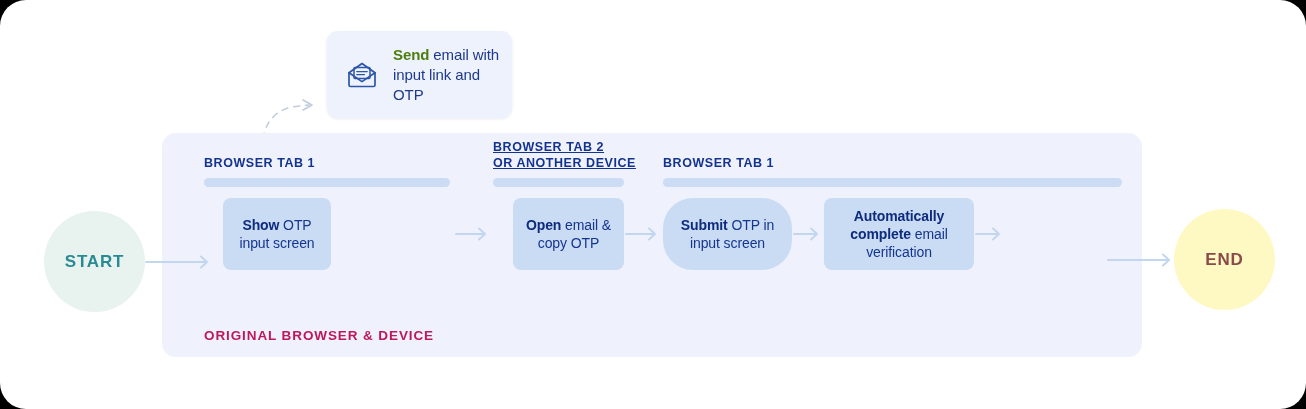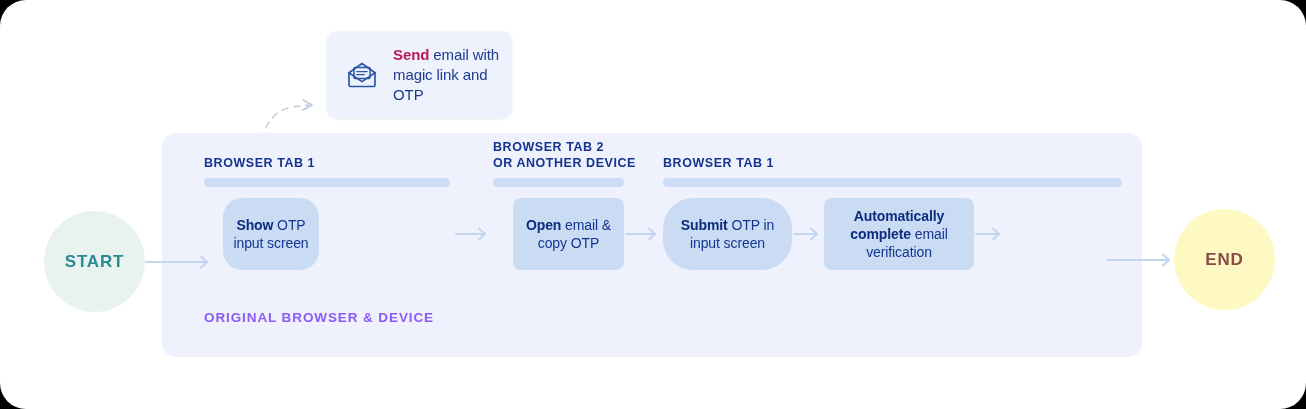--- a/index.html
+++ b/index.html
@@ -43,21 +43,21 @@
     flex: 0 0 34px;
     margin-right: 14px;
   }
   #email-card .card-text {
     font-size: 15px;
     line-height: 20px;
     color: #1e3a8c;
     font-weight: 400;
     letter-spacing: -0.1px;
   }
-  #email-card .card-text b { font-weight: 700; color: #be185d; }
+  #email-card .card-text b { font-weight: 700; color: #4d7c0f; }
 
   
   #dashed-connector {
     position: absolute;
     left: 243px;
     top: 55px;
     width: 90px;
     height: 180px;
     pointer-events: none;
   }
@@ -68,25 +68,25 @@
     left: 162px;
     top: 133px;
     width: 980px;
     height: 224px;
     background: #eff2fd;
     border-radius: 14px;
   }
   #panel-footer-label {
     position: absolute;
     left: 42px;
-    bottom: 32px;
+    bottom: 14px;
     font-size: 13.5px;
     font-weight: 700;
     letter-spacing: 0.9px;
-    color: #8b5cf6;
+    color: #be185d;
   }
 
   
   #groups {
     position: absolute;
     left: 42px;
     top: 22px;
     display: flex;
     align-items: flex-end;
     gap: 0;
@@ -182,57 +182,57 @@
       <svg viewBox="0 0 34 34" width="34" height="34" fill="none">
         <path d="M4 14.8 L17 5.5 L30 14.8" stroke="#2c56a8" stroke-width="1.7" stroke-linejoin="round" stroke-linecap="round"></path>
         <rect x="9" y="9.5" width="16" height="11" rx="1" stroke="#2c56a8" stroke-width="1.5"></rect>
         <path d="M11.8 13.6 H22.2" stroke="#2c56a8" stroke-width="1.4" stroke-linecap="round"></path>
         <path d="M11.8 16.6 H19.4" stroke="#2c56a8" stroke-width="1.4" stroke-linecap="round"></path>
         <path d="M4 14.8 V27 a1.5 1.5 0 0 0 1.5 1.5 H28.5 A1.5 1.5 0 0 0 30 27 V14.8" stroke="#2c56a8" stroke-width="1.7" stroke-linejoin="round"></path>
         <path d="M4 14.8 L17 23.6 L30 14.8" stroke="#2c56a8" stroke-width="1.7" stroke-linejoin="round" stroke-linecap="round"></path>
       </svg>
     </span>
     <div class="card-text">
-      <b>Send</b><span> email with magic link and OTP</span>
+      <b>Send</b><span> email with input link and OTP</span>
     </div>
   </div>
 
   <svg id="dashed-connector" viewBox="0 0 90 180">
     <path d="M19 180 L19 95 Q19 60 48 52 L66 50" stroke="#c2ccdf" stroke-width="1.6" fill="none" stroke-dasharray="6 6" stroke-linecap="round"></path>
     <path d="M60 45 L69 50 L60 55" stroke="#c2ccdf" stroke-width="1.6" fill="none" stroke-linecap="round" stroke-linejoin="round"></path>
   </svg>
 
   <div id="browser-panel">
 
     <div id="groups">
 
       <div class="group" style="width:250px;">
         <div class="group-title">
           <div>BROWSER TAB 1</div>
         </div>
         <div class="group-bar" style="width:246px;"></div>
         <div class="group-boxes">
           <div class="arrow" style="width:19px;"></div>
-          <div class="pbox" style="width:96px;border-radius:19px;">
+          <div class="pbox" style="width:108px;">
             <div class="lbl">
               <b>Show</b><span> OTP input screen</span>
             </div>
           </div>
         </div>
       </div>
 
       <div class="arrow" style="width:39px;height:72px;">
         <svg width="39" height="20" viewBox="0 0 39 20" fill="none">
           <path d="M2 10 H30" stroke="#c3d6ef" stroke-width="2" stroke-linecap="round"></path>
           <path d="M25 4.5 L31 10 L25 15.5" stroke="#c3d6ef" stroke-width="2" fill="none" stroke-linecap="round" stroke-linejoin="round"></path>
         </svg>
       </div>
 
       <div class="group" style="width:131px;">
-        <div class="group-title" style="margin-top:-16px;">
+        <div class="group-title" style="margin-top:-16px;text-decoration:underline;">
           <div>BROWSER TAB 2</div>
           <div>OR ANOTHER DEVICE</div>
         </div>
         <div class="group-bar" style="width:131px;"></div>
         <div class="group-boxes">
           <div class="pbox" style="width:117px;margin-left:20px;">
             <div class="lbl">
               <b>Open</b><span> email &amp; copy OTP</span>
             </div>
           </div>

